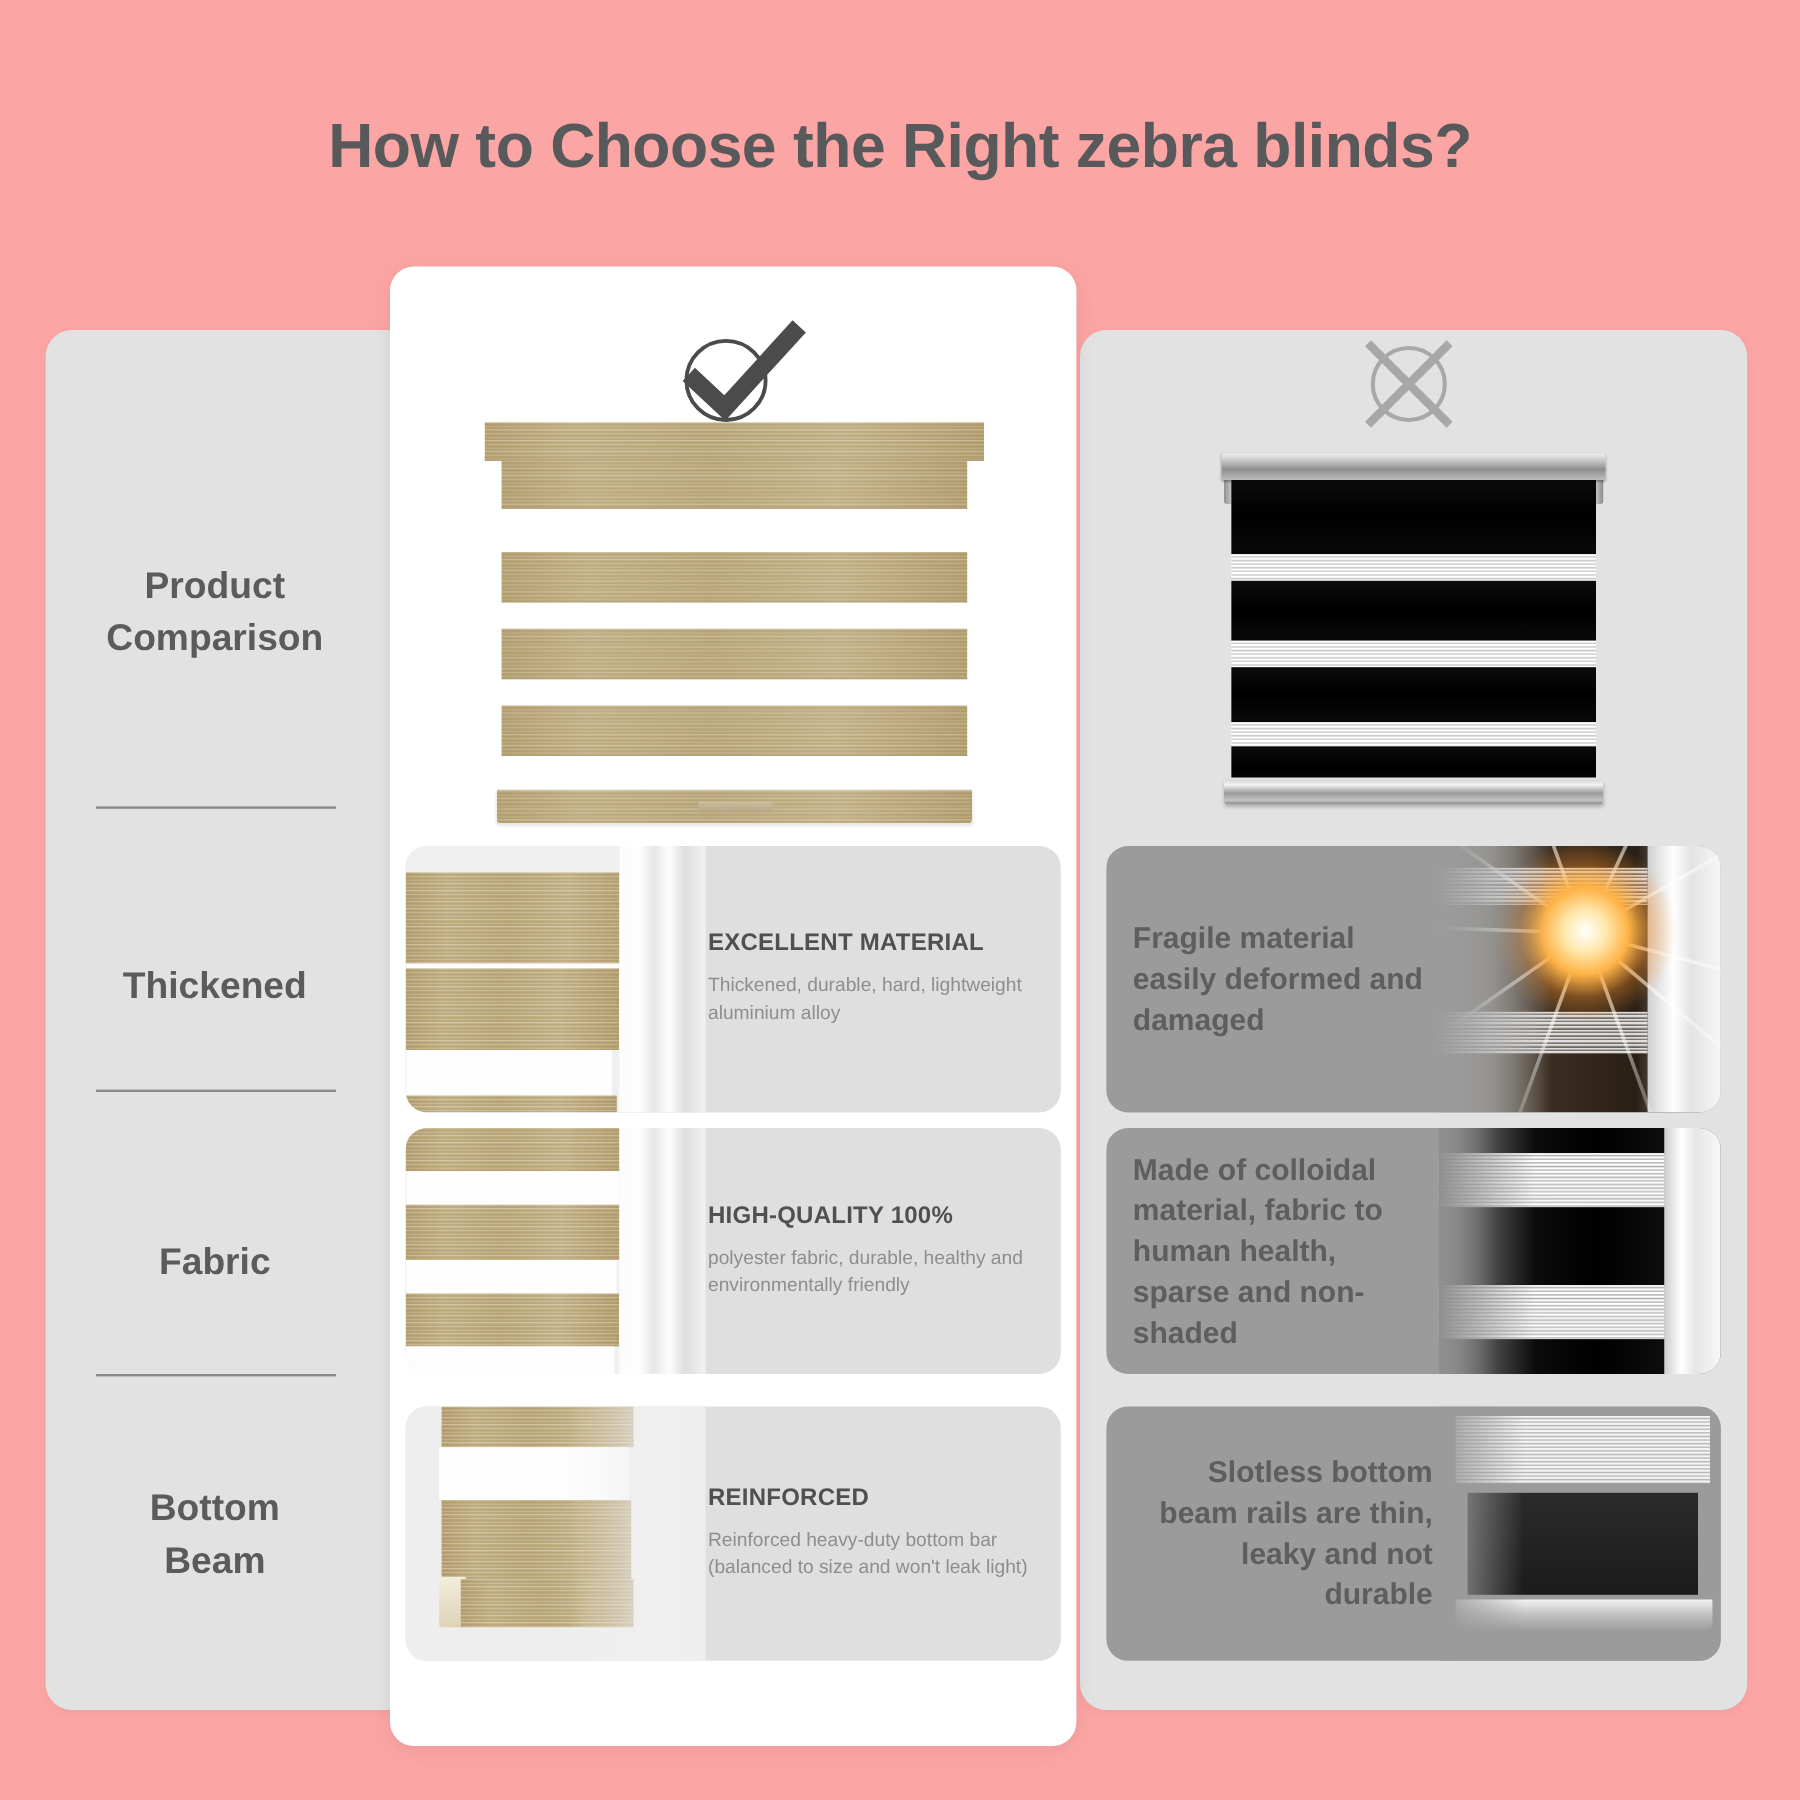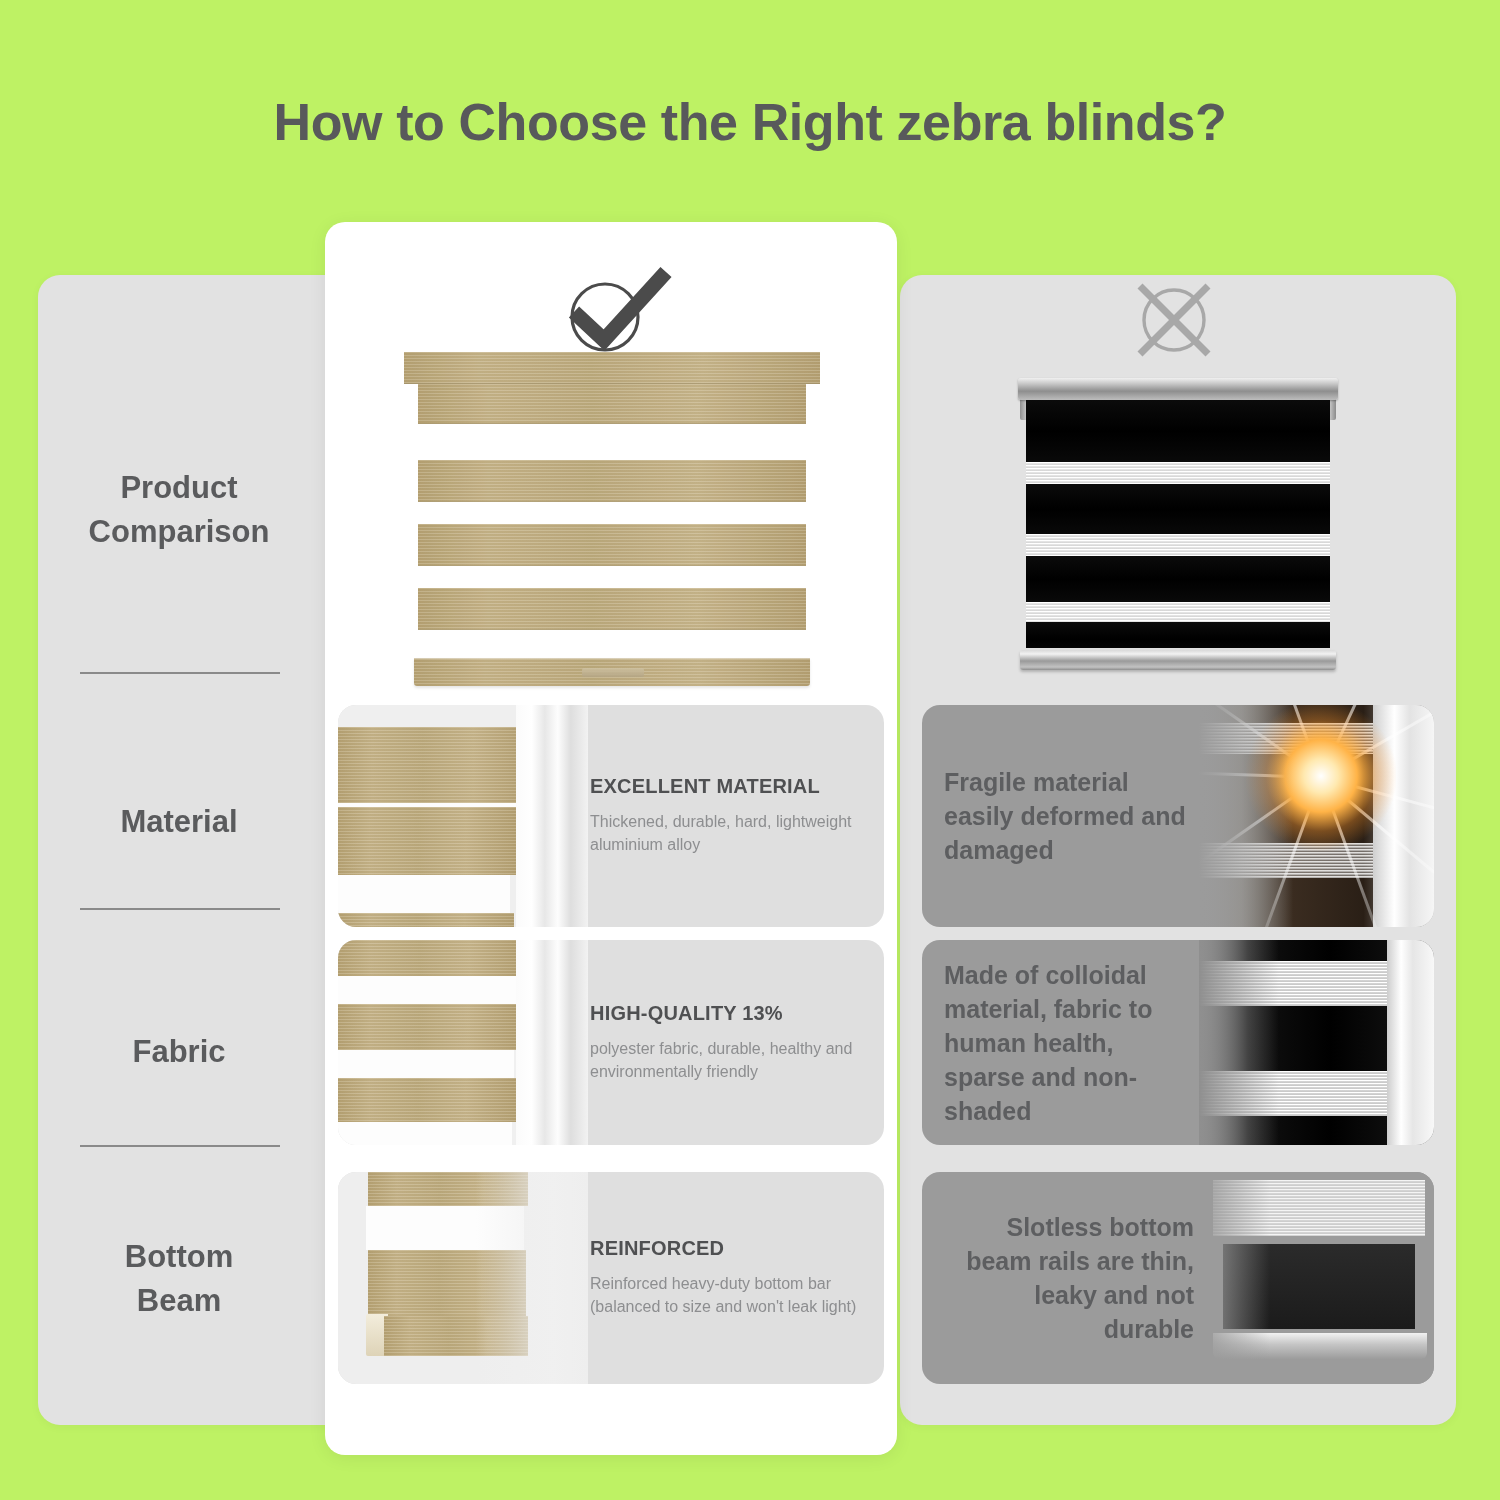--- a/index.html
+++ b/index.html
@@ -2,21 +2,21 @@
 <html><head>
 <meta charset="utf-8">
 <style>
   * { box-sizing: border-box; margin: 0; padding: 0; }
   html, body {
     width: 1500px; height: 1500px;
     background: #f4f4f4;
     font-family: "Liberation Sans", sans-serif;
     overflow: hidden;
   }
-  #page { position: relative; width: 1500px; height: 1500px; background: #bef264; }
+  #page { position: relative; width: 1500px; height: 1500px; background: #fca5a5; }
 
   
   .title {
     position: absolute; left: 0; top: 92px; width: 1500px;
     text-align: center;
     font-size: 52px; font-weight: bold; letter-spacing: -0.4px;
     color: #58595b;
   }
 
   
@@ -272,21 +272,21 @@
 
   <div class="title">How to Choose the Right zebra blinds?</div>
 
   <div class="gray-panel" id="panel-left"></div>
   <div class="gray-panel" id="panel-right"></div>
 
   <div class="side-label" id="side-0">
     <div>Product</div>
     <div>Comparison</div>
   </div>
-  <div class="side-label" id="side-1">Material</div>
+  <div class="side-label" id="side-1">Thickened</div>
   <div class="side-label" id="side-2">Fabric</div>
   <div class="side-label" id="side-3">
     <div>Bottom</div>
     <div>Beam</div>
   </div>
 
   <div class="side-divider" id="div-0"></div>
   <div class="side-divider" id="div-1"></div>
   <div class="side-divider" id="div-2"></div>
 
@@ -352,21 +352,21 @@
         <div class="ph-slat tanwood" style="top:0;   width:182px; height:36px;"></div>
         <div class="ph-white-gap" style="top:36px;  width:178px; height:28px;"></div>
         <div class="ph-slat tanwood" style="top:64px; width:180px; height:46px;"></div>
         <div class="ph-white-gap" style="top:110px; width:176px; height:28px;"></div>
         <div class="ph-slat tanwood" style="top:138px; width:178px; height:44px;"></div>
         <div class="ph-white-gap" style="top:182px; width:174px; height:23px;"></div>
         <div class="ph-frame"></div>
       </div>
     </div>
     <div class="card-text text-right">
-      <div class="feat-head">HIGH-QUALITY 13%</div>
+      <div class="feat-head">HIGH-QUALITY 100%</div>
       <div class="feat-body">polyester fabric, durable, healthy and environmentally friendly</div>
     </div>
   </div>
 
   <div class="feature-card card-good" id="fc-l-2">
     <div class="card-photo photo-left">
       <div class="ph-good-beam">
         <div class="ph-slat tanwood" style="top:0; left:30px; width:160px; height:34px;"></div>
         <div class="ph-white-gap" style="top:34px; left:28px; width:158px; height:44px;"></div>
         <div class="ph-slat tanwood" style="top:78px; left:30px; width:158px; height:66px;"></div>

